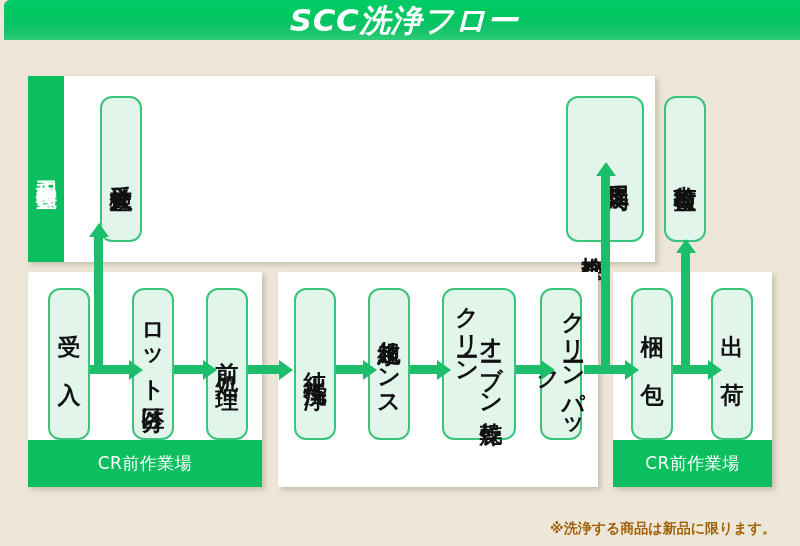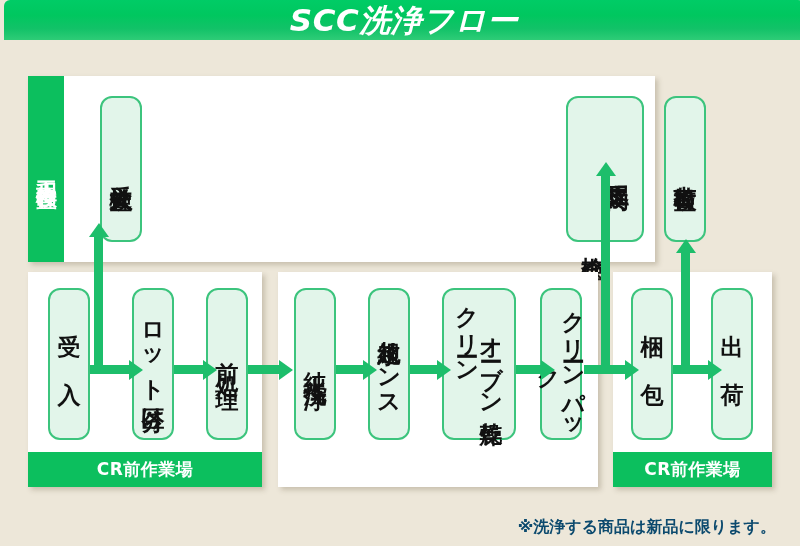--- a/index.html
+++ b/index.html
@@ -55,24 +55,24 @@
     font-weight:bold;line-height:1.08;letter-spacing:1px;
     text-align:center;
   }
   .vbox.two .v{line-height:1.0;}
 
   
   #group1{left:28px;top:272px;width:234px;height:215px;}
   #group2{left:278px;top:272px;width:320px;height:215px;}
   #group3{left:613px;top:272px;width:159px;height:215px;}
   .group-footer{
-    position:absolute;left:0;bottom:0;width:100%;height:35px;
+    position:absolute;left:0;bottom:0;width:100%;height:47px;
     background:#0CBF5E;color:#fff;
     display:flex;align-items:center;justify-content:center;
-    font-size:17px;font-weight:bold;letter-spacing:.5px;
+    font-size:17px;font-weight:normal;letter-spacing:.5px;
   }
 
   
   .harrow{position:absolute;height:9px;background:#1DBE6B;}
   .harrow:after{
     content:"";position:absolute;right:-13px;top:50%;
     transform:translateY(-50%);
     border-left:14px solid #1DBE6B;
     border-top:10px solid transparent;
     border-bottom:10px solid transparent;
@@ -82,21 +82,21 @@
     content:"";position:absolute;left:50%;top:-13px;
     transform:translateX(-50%);
     border-bottom:14px solid #1DBE6B;
     border-left:10px solid transparent;
     border-right:10px solid transparent;
   }
 
   
   .note{
     position:absolute;right:24px;bottom:8px;
-    font-size:16px;font-weight:bold;color:#0c4a6e;white-space:nowrap;
+    font-size:14px;font-weight:bold;color:#a16207;white-space:nowrap;
   }
 </style>
 </head>
 <body>
 
 <div class="title-bar">
   <div class="title-text">SCC洗浄フロー</div>
 </div>
 
 <div class="panel" id="upper-panel">

